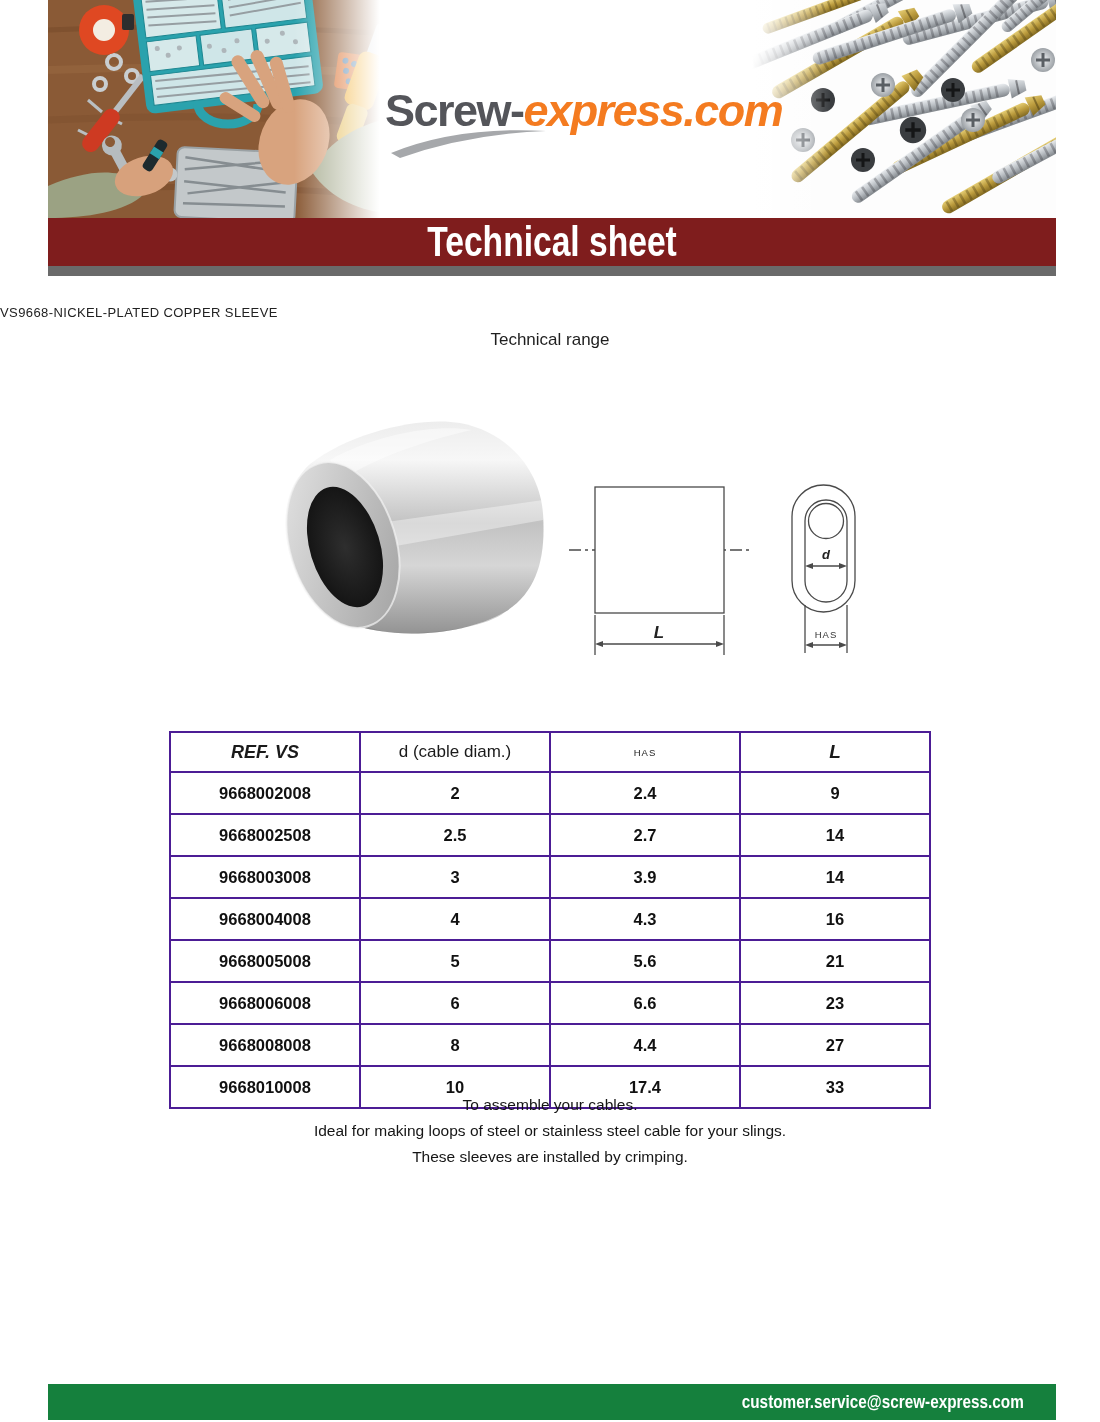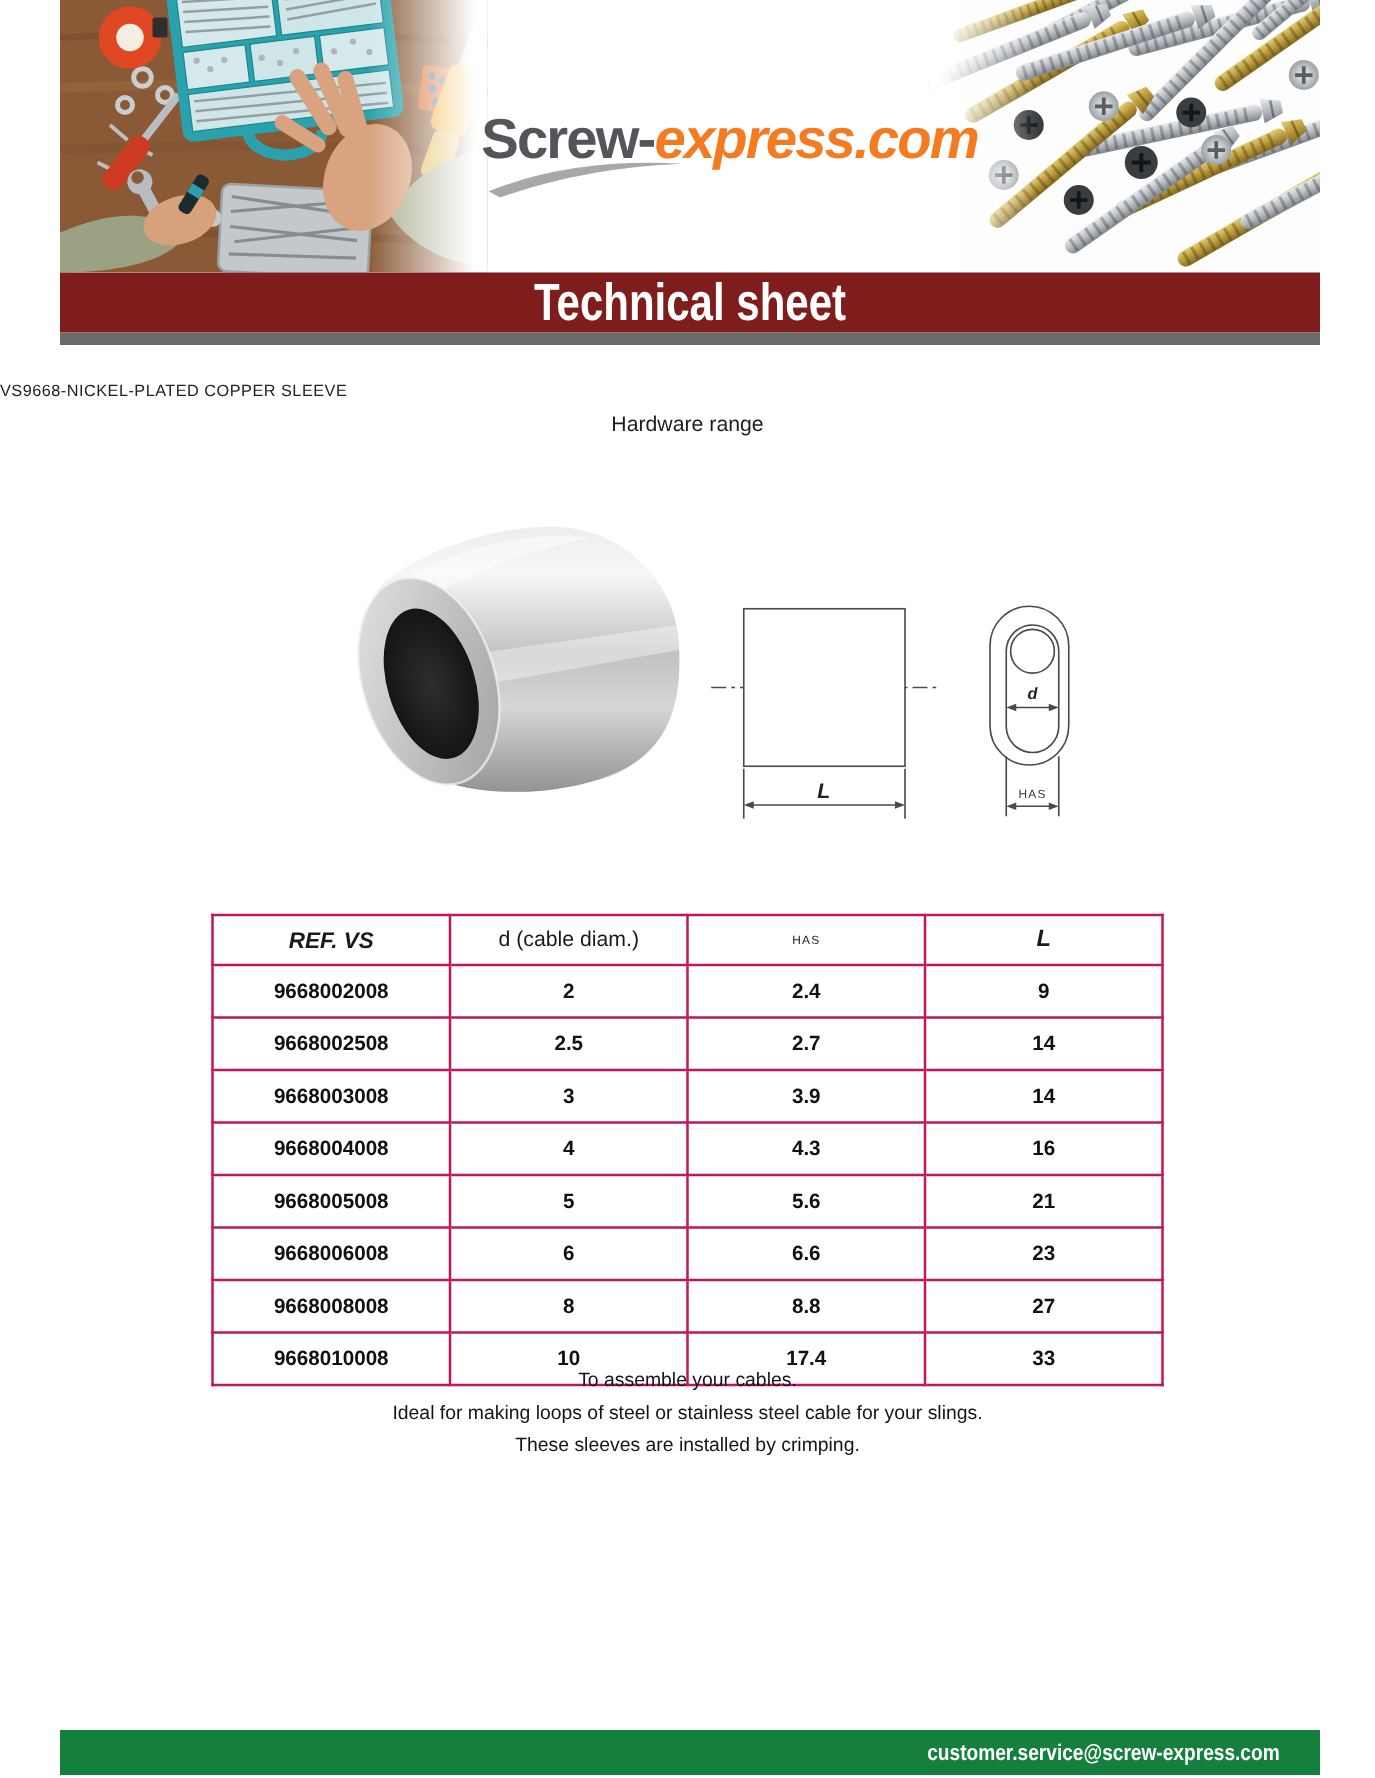--- a/index.html
+++ b/index.html
@@ -37,21 +37,21 @@
   
   .sleeve-photo{position:absolute;left:246px;top:408px;width:306px;height:230px;}
   .drawings{position:absolute;left:555px;top:475px;width:320px;height:185px;}
   .drawings svg{display:block;width:100%;height:100%;}
   .dim-label{font-family:"Liberation Sans",sans-serif;font-weight:bold;font-style:italic;fill:#222;}
   .dim-small{font-family:"Liberation Sans",sans-serif;font-weight:500;fill:#333;letter-spacing:1px;}
 
   
   table.spec{position:absolute;left:169px;top:731px;width:762px;border-collapse:collapse;
              table-layout:fixed;}
-  table.spec th,table.spec td{border:2px solid #be185d;text-align:center;padding:0;background:#fff;}
+  table.spec th,table.spec td{border:2px solid #4c1d95;text-align:center;padding:0;background:#fff;}
   table.spec th{height:38px;}
   table.spec td{height:40px;font-weight:bold;font-size:16.5px;color:#111;}
   th.h-ref{font-style:italic;font-weight:bold;font-size:18px;}
   th.h-d{font-weight:normal;font-size:17px;}
   th.h-has{font-weight:500;font-size:9.5px;letter-spacing:1px;}
   th.h-l{font-style:italic;font-weight:bold;font-size:19px;}
 
   
   .notes{position:absolute;left:0;top:1092px;width:1100px;text-align:center;
          font-size:15.5px;line-height:26px;color:#151515;}
@@ -251,21 +251,21 @@
   <svg class="swoosh" viewBox="0 0 160 34">
     <path d="M3 29 Q70 2 158 7 Q80 10 12 34 Z" fill="#a6a8ab"></path>
   </svg>
 
   <div class="banner">
     <h1>Technical sheet</h1>
   </div>
   <div class="gray-bar"></div>
 
   <div class="subtitle-code">VS9668-NICKEL-PLATED COPPER SLEEVE</div>
-  <div class="subtitle-range">Hardware range</div>
+  <div class="subtitle-range">Technical range</div>
 
   <svg class="sleeve-photo" viewBox="0 0 306 230">
     <defs>
       <linearGradient id="bodyG" x1="0" y1="0" x2="0" y2="1">
         <stop offset="0" stop-color="#ededed"></stop>
           <stop offset=".18" stop-color="#f7f7f7"></stop>
         <stop offset=".48" stop-color="#c2c2c2"></stop>
           <stop offset=".68" stop-color="#d6d6d6"></stop>
         <stop offset="1" stop-color="#939393"></stop>
       </linearGradient>
@@ -361,21 +361,21 @@
       </tr>
       <tr>
         <td>9668006008</td>
           <td>6</td>
           <td>6.6</td>
           <td>23</td>
       </tr>
       <tr>
         <td>9668008008</td>
           <td>8</td>
-          <td>8.8</td>
+          <td>4.4</td>
           <td>27</td>
       </tr>
       <tr>
         <td>9668010008</td>
           <td>10</td>
           <td>17.4</td>
           <td>33</td>
       </tr>
     </tbody>
   </table>

